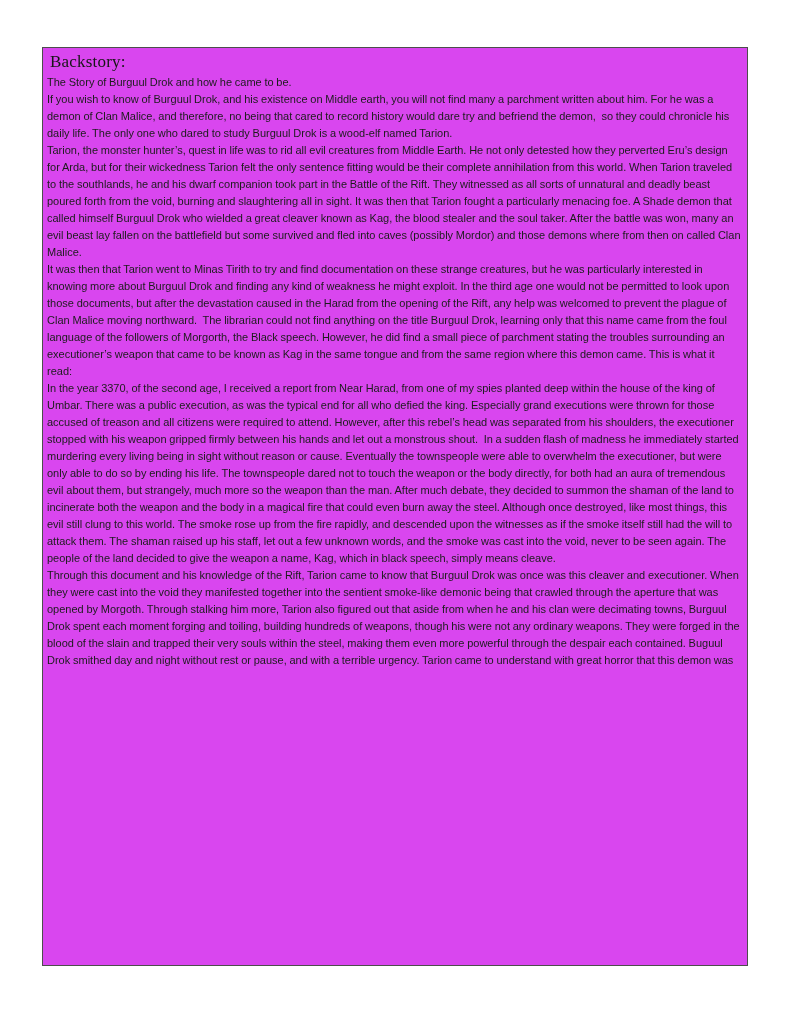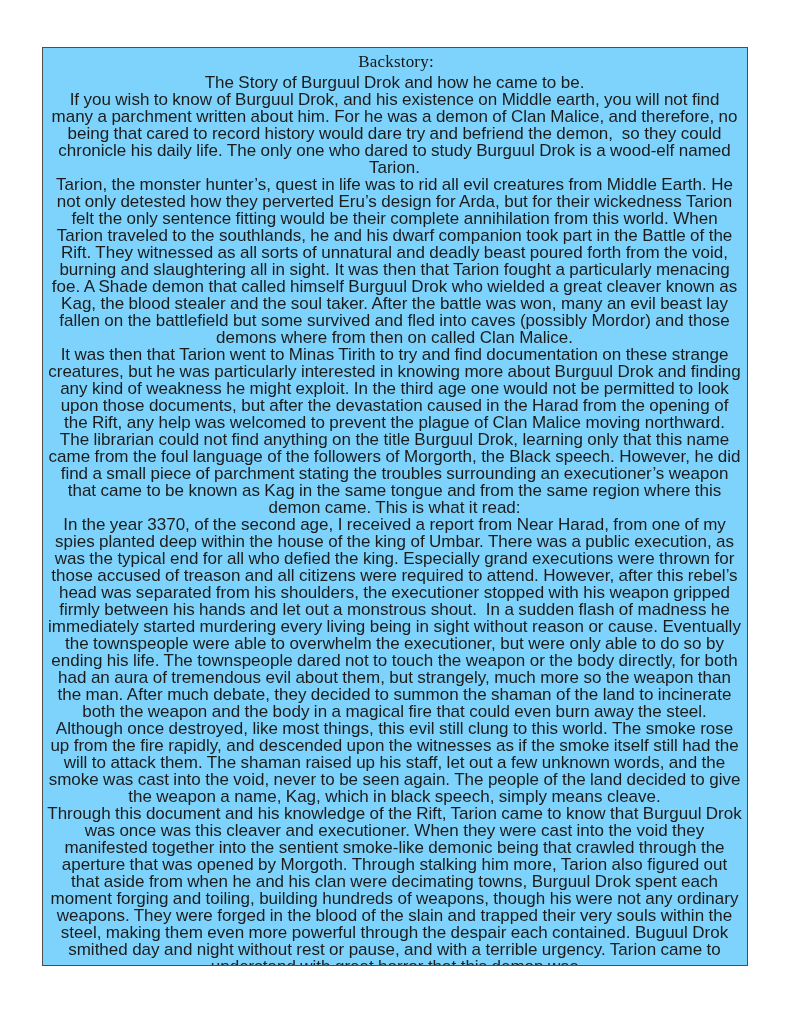--- a/index.html
+++ b/index.html
@@ -15,37 +15,36 @@
     background: #ffffff;
     overflow: hidden;
   }
   .doc-box {
     position: absolute;
     left: 42px;
     top: 47px;
     width: 706px;
     height: 919px;
     border: 1px solid #4d4d4d;
-    background: #7dd3fc;
+    background: #d946ef;
     padding: 3px 5px 3px 4px;
     overflow: hidden;
-    text-align: center;
   }
   .doc-heading {
     font-family: "Liberation Serif", "DejaVu Serif", serif;
     font-size: 17px;
     line-height: 21px;
     font-weight: 400;
     color: #161616;
     margin: 0 0 2px 3px;
     letter-spacing: 0.2px;
   }
   .doc-text p {
     font-family: "Liberation Sans", "DejaVu Sans", sans-serif;
-    font-size: 17px;
+    font-size: 11px;
     line-height: 17px;
     color: #1c1c1c;
     margin: 0;
     white-space: pre-wrap;
     word-spacing: -0.3px;
   }
 </style>
 </head>
 <body>
 

